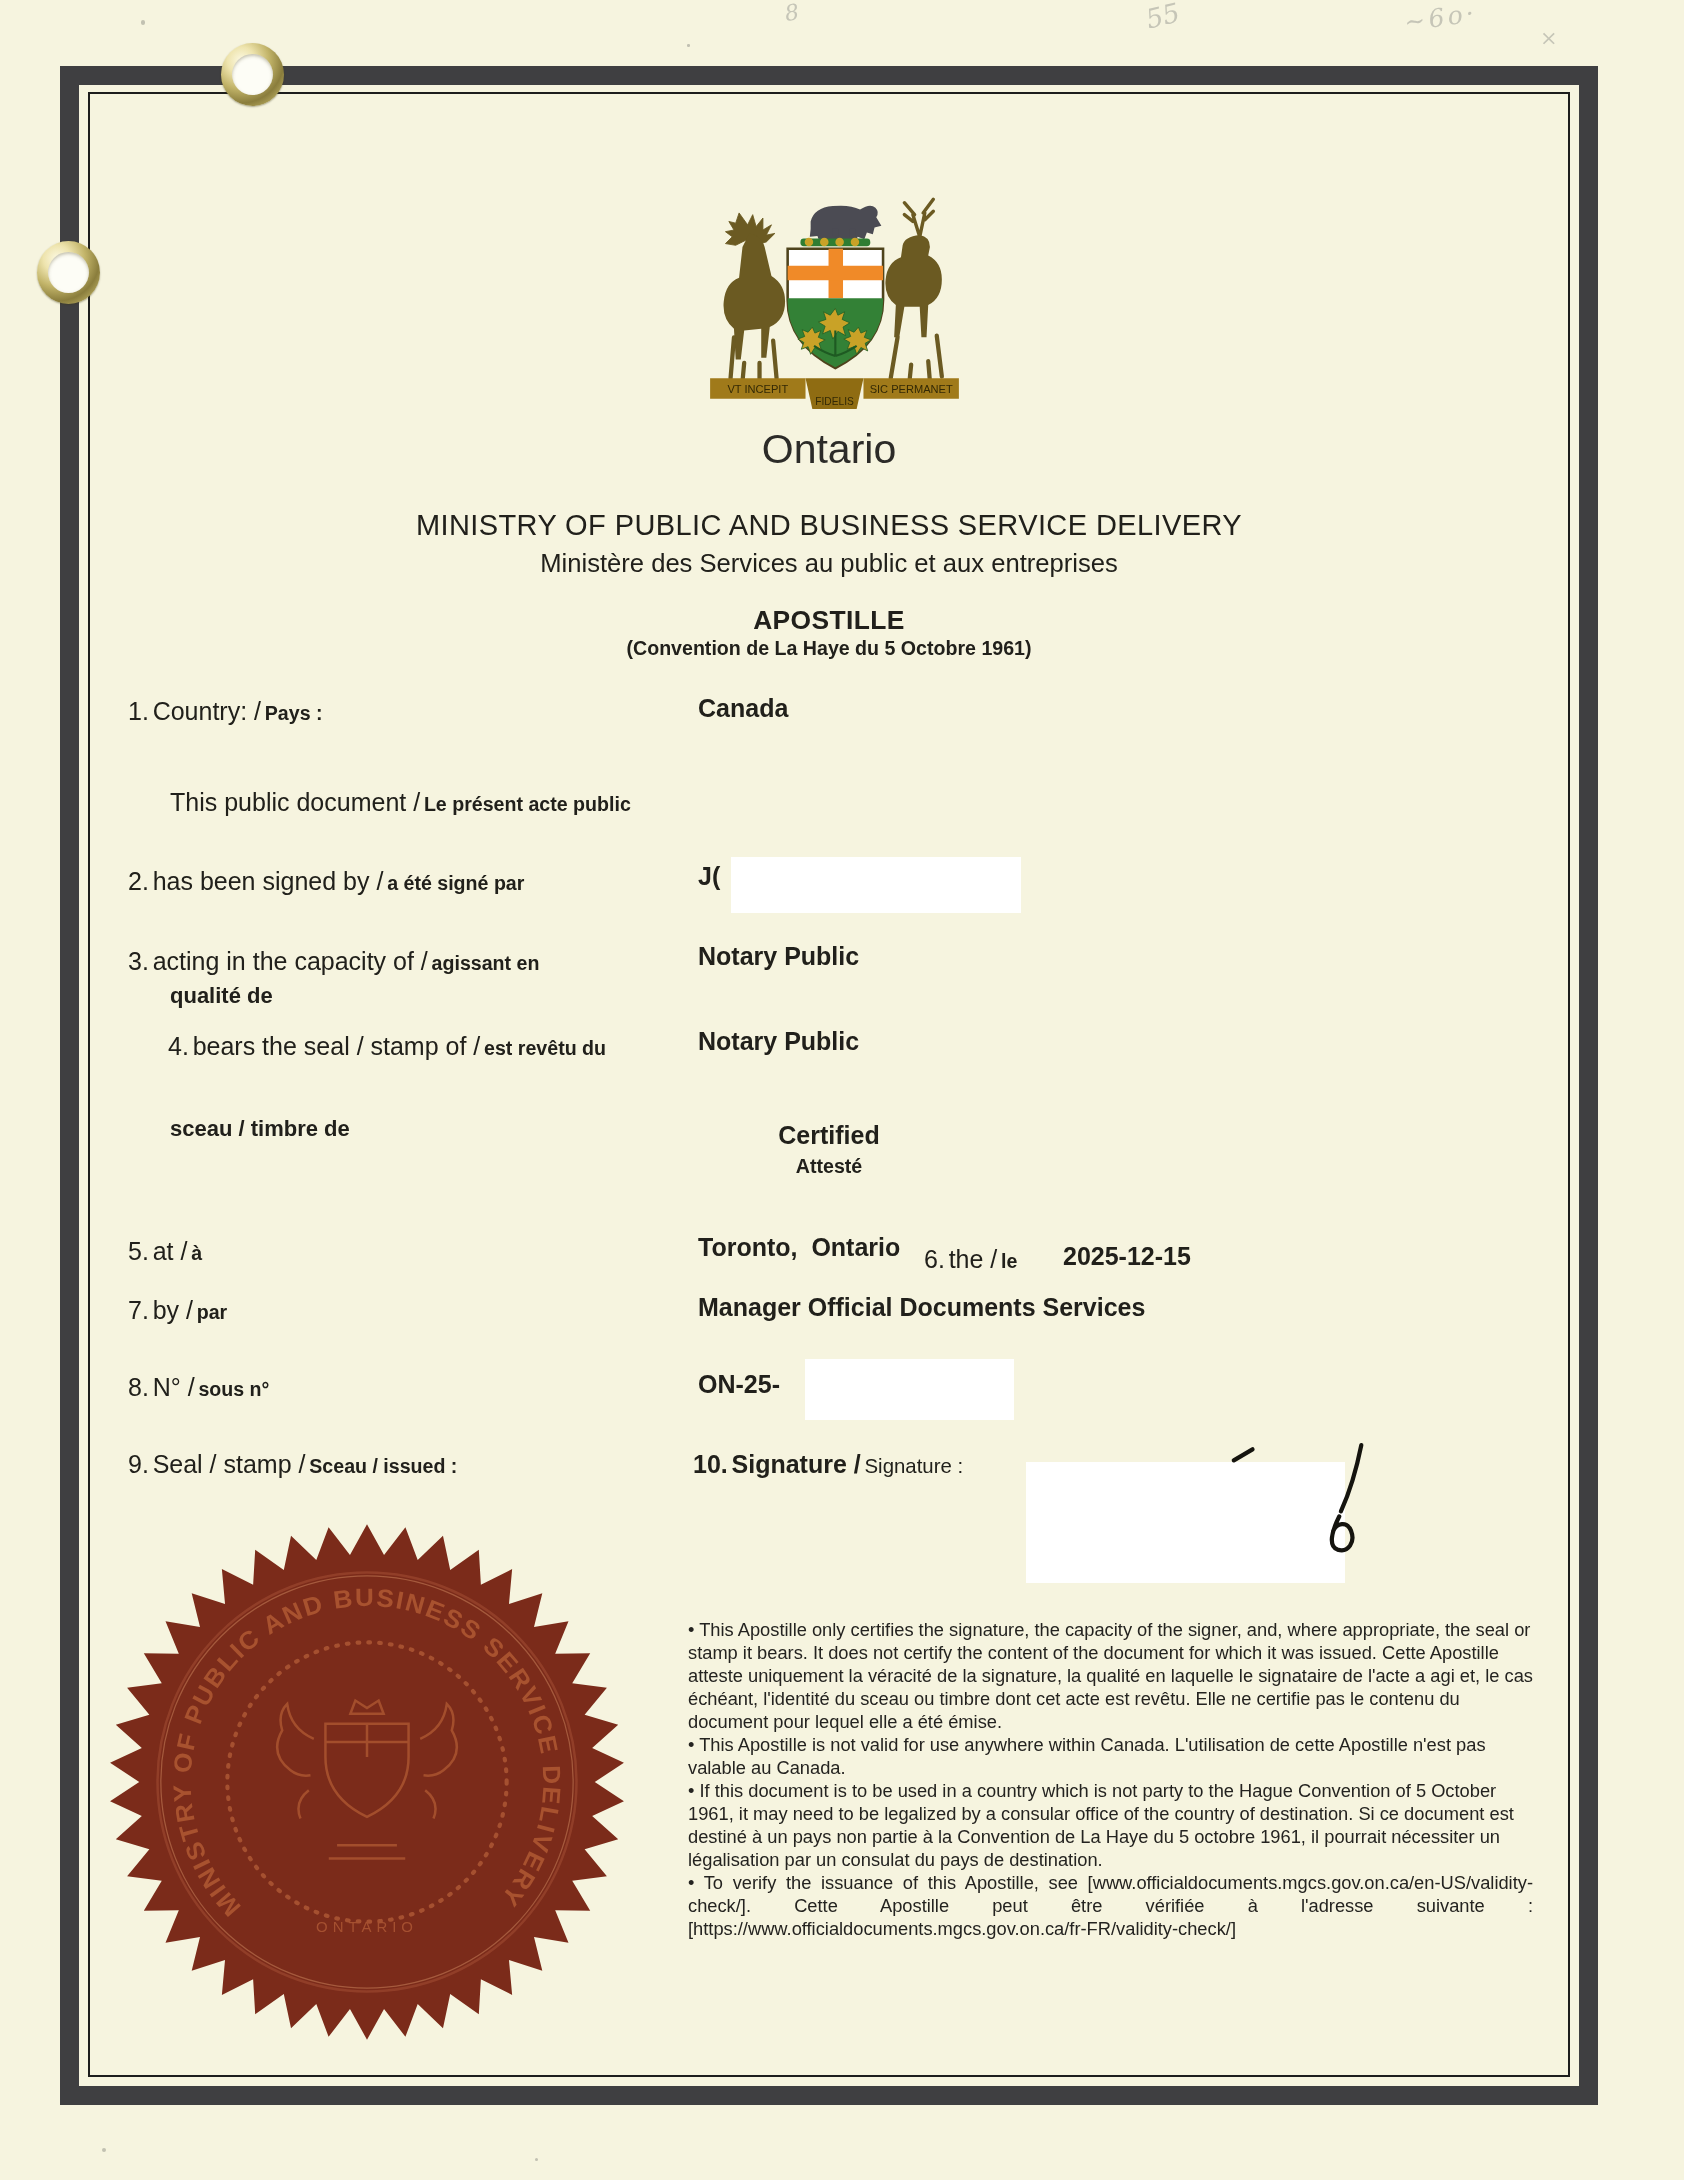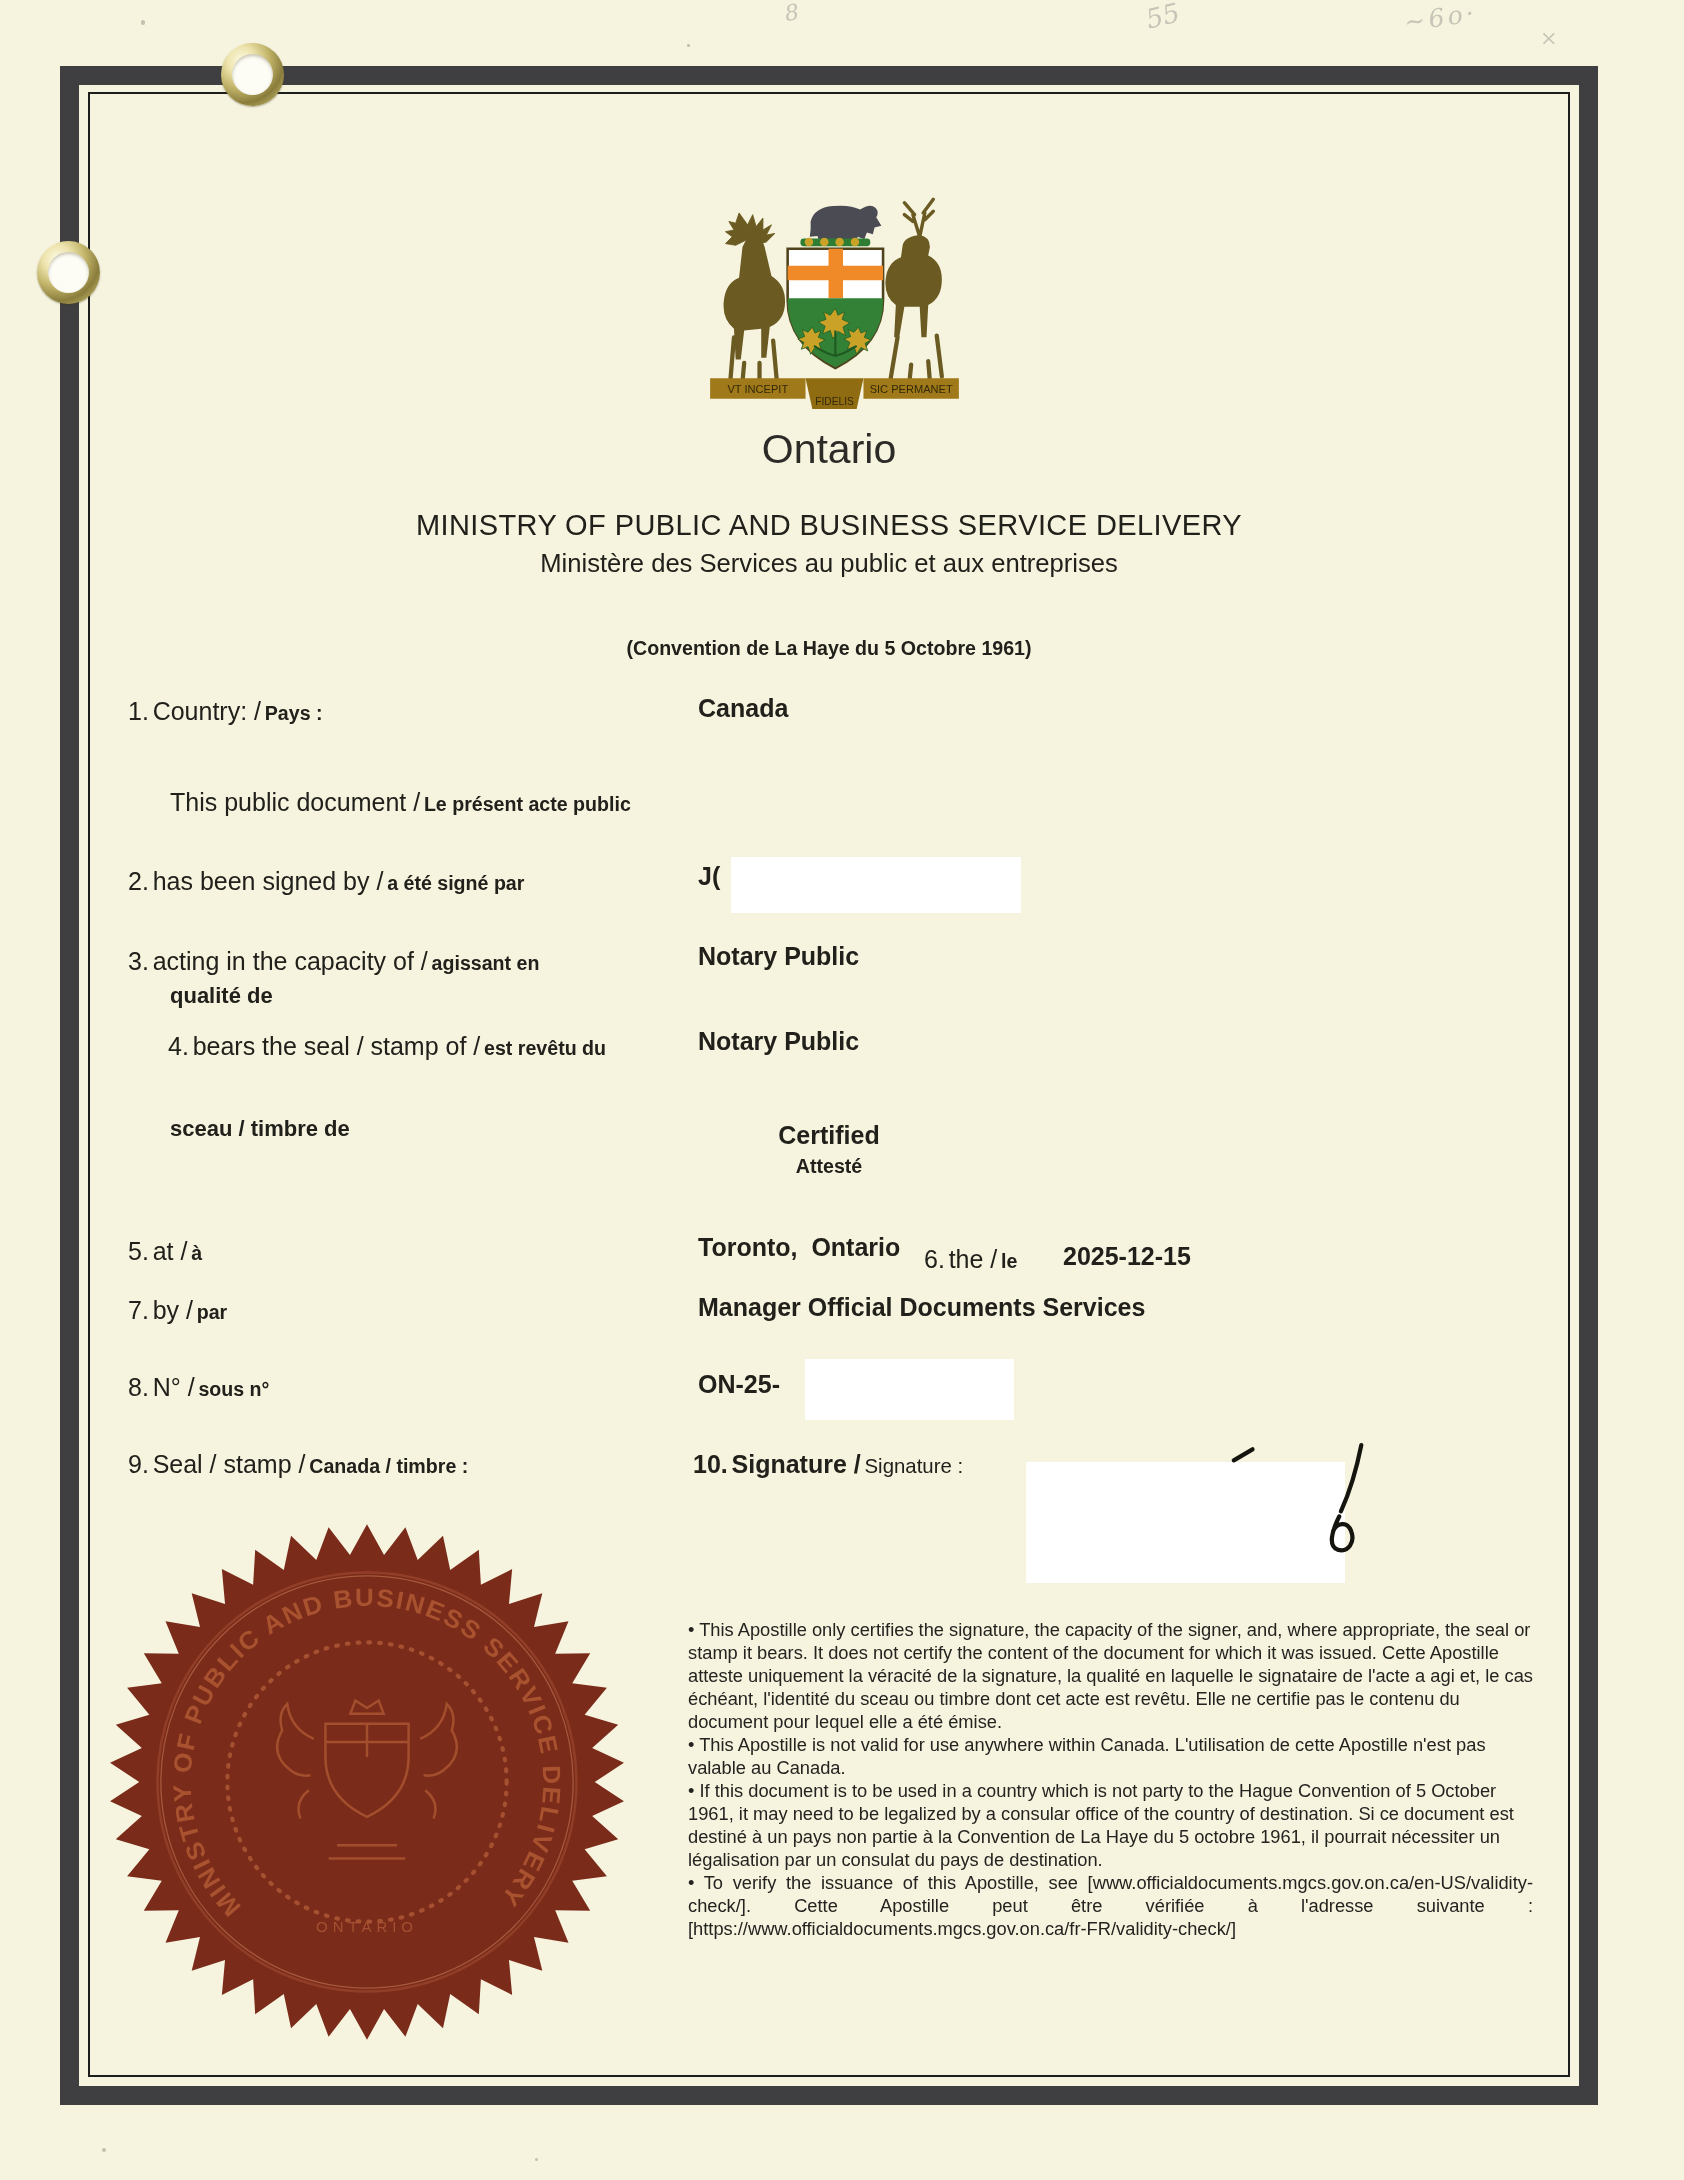--- a/index.html
+++ b/index.html
@@ -100,20 +100,21 @@
       <text x="62" y="233" font-size="13" fill="#332905" text-anchor="middle">VT INCEPIT</text>
       <text x="242" y="233" font-size="13" fill="#332905" text-anchor="middle">SIC PERMANET</text>
       <text x="152" y="247" font-size="12" fill="#332905" text-anchor="middle">FIDELIS</text>
     </g>
   </svg>
 
   <div class="abs wordmark" style="left:88px;top:426px;width:1482px;text-align:center;">Ontario</div>
 
   <div class="center-line ministry-en" style="top:509px;">MINISTRY OF PUBLIC AND BUSINESS SERVICE DELIVERY</div>
   <div class="center-line ministry-fr" style="top:549px;">Ministère des Services au public et aux entreprises</div>
+  <div class="center-line apostille" style="top:605px;">APOSTILLE</div>
   <div class="center-line convention" style="top:637px;">(Convention de La Haye du 5 Octobre 1961)</div>
 
   <div class="abs" style="left:128px;top:697px;">
     <span class="num">1.</span>
     <span class="lbl">Country: /</span>
     <span class="fr">Pays :</span>
   </div>
   <div class="val" style="left:698px;top:694px;">Canada</div>
 
   <div class="abs" style="left:170px;top:788px;">
@@ -172,21 +173,21 @@
     <span class="num">8.</span>
     <span class="lbl">N° /</span>
     <span class="fr">sous n°</span>
   </div>
   <div class="val" style="left:698px;top:1370px;">ON-25-</div>
   <div class="redact" style="left:805px;top:1359px;width:209px;height:61px;"></div>
 
   <div class="abs" style="left:128px;top:1450px;">
     <span class="num">9.</span>
     <span class="lbl">Seal / stamp /</span>
-    <span class="fr">Canada / timbre :</span>
+    <span class="fr">Sceau / issued :</span>
   </div>
   <div class="abs" style="left:693px;top:1450px;">
     <span class="num" style="font-weight:bold;">10.</span>
     <span class="lbl" style="font-weight:bold;">Signature /</span>
     <span style="font-size:20.4px;">Signature :</span>
   </div>
   <div class="redact" style="left:1026px;top:1462px;width:319px;height:121px;"></div>
 
   <svg class="abs" style="left:1193px;top:1438px;z-index:5;" width="221" height="128" viewBox="0 0 260 150">
     <g stroke="#15140f" stroke-width="5" fill="none" stroke-linecap="round">

